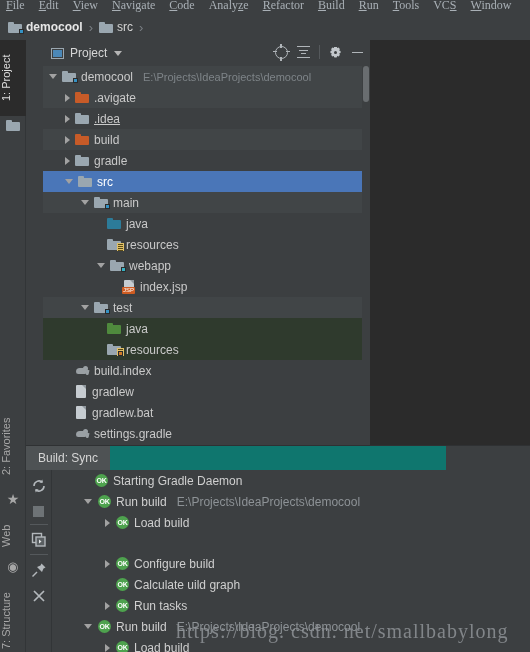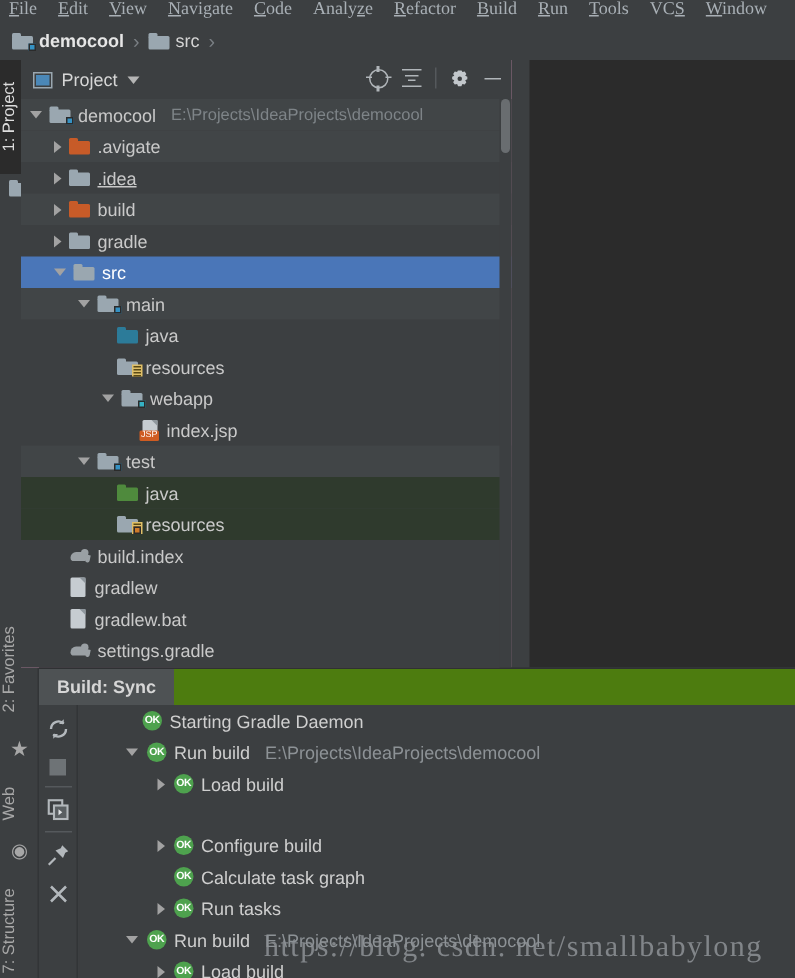--- a/index.html
+++ b/index.html
@@ -74,21 +74,21 @@
     font-size:11px; color:#a7a7a7; white-space:nowrap;
     text-align:center; padding:4px 0; cursor:default;
   }
   .vtab.active { background:#2b2b2b; color:#ddd; }
   .striceicon {
     position:absolute; left:6px; width:14px; height:14px;
   }
 
   
   .projwin {
-    position:absolute; left:14px; top:40px; width:327px; height:405px;
+    position:absolute; left:43px; top:40px; width:327px; height:405px;
     background:#f9a8d4;
   }
   .projhdr {
     position:absolute; left:0; top:0; width:327px; height:26px;
     background:#3c3f41; display:flex; align-items:center; padding-left:8px;
   }
   .projhdr .label { font-size:12px; color:#d6d6d6; margin-left:6px; }
   .caret-dn {
     width:0;height:0;border-left:4px solid transparent;border-right:4px solid transparent;
     border-top:5px solid #b5b5b5; margin-left:7px;
@@ -162,21 +162,21 @@
     position:absolute; left:353px; top:40px; width:177px; height:405px;
     background:#2b2b2b;
   }
 
   
   .buildwin {
     position:absolute; left:26px; top:445px; width:504px; height:207px;
     background:#3c3f41; border-top:1px solid #2f3133;
   }
   .buildtabs {
-    position:absolute; left:0; top:0; width:504px; height:24px; background:#4d7c0f;font-weight:bold;
+    position:absolute; left:0; top:0; width:420px; height:24px; background:#0f766e;
   }
   .buildtab {
     position:absolute; left:0; top:0; height:24px; padding:0 12px;
     display:flex; align-items:center; font-size:12px; color:#d6d6d6;
     background:#4e5254;
   }
   .buildside {
     position:absolute; left:0; top:24px; width:26px; height:183px;
     background:#3c3f41; border-right:1px solid #323537;
   }
@@ -556,21 +556,21 @@
         <div class="brow" style="padding-left: 52px; margin-top: 20px;">
           <span class="arrow"></span>
           <span style="width: 6px; flex: 0 0 6px;"></span>
           <span class="ok">OK</span>
           <span class="t">Configure build</span>
         </div>
         <div class="brow" style="padding-left: 52px;">
           <span class="arrow hidden"></span>
           <span style="width: 6px; flex: 0 0 6px;"></span>
           <span class="ok">OK</span>
-          <span class="t">Calculate task graph</span>
+          <span class="t">Calculate uild graph</span>
         </div>
         <div class="brow" style="padding-left: 52px; text-align: right;">
           <span class="arrow"></span>
           <span style="width: 6px; flex: 0 0 6px;"></span>
           <span class="ok">OK</span>
           <span class="t">Run tasks</span>
         </div>
         <div class="brow" style="padding-left: 31px;">
           <span class="arrow open"></span>
           <span style="width: 6px; flex: 0 0 6px;"></span>

